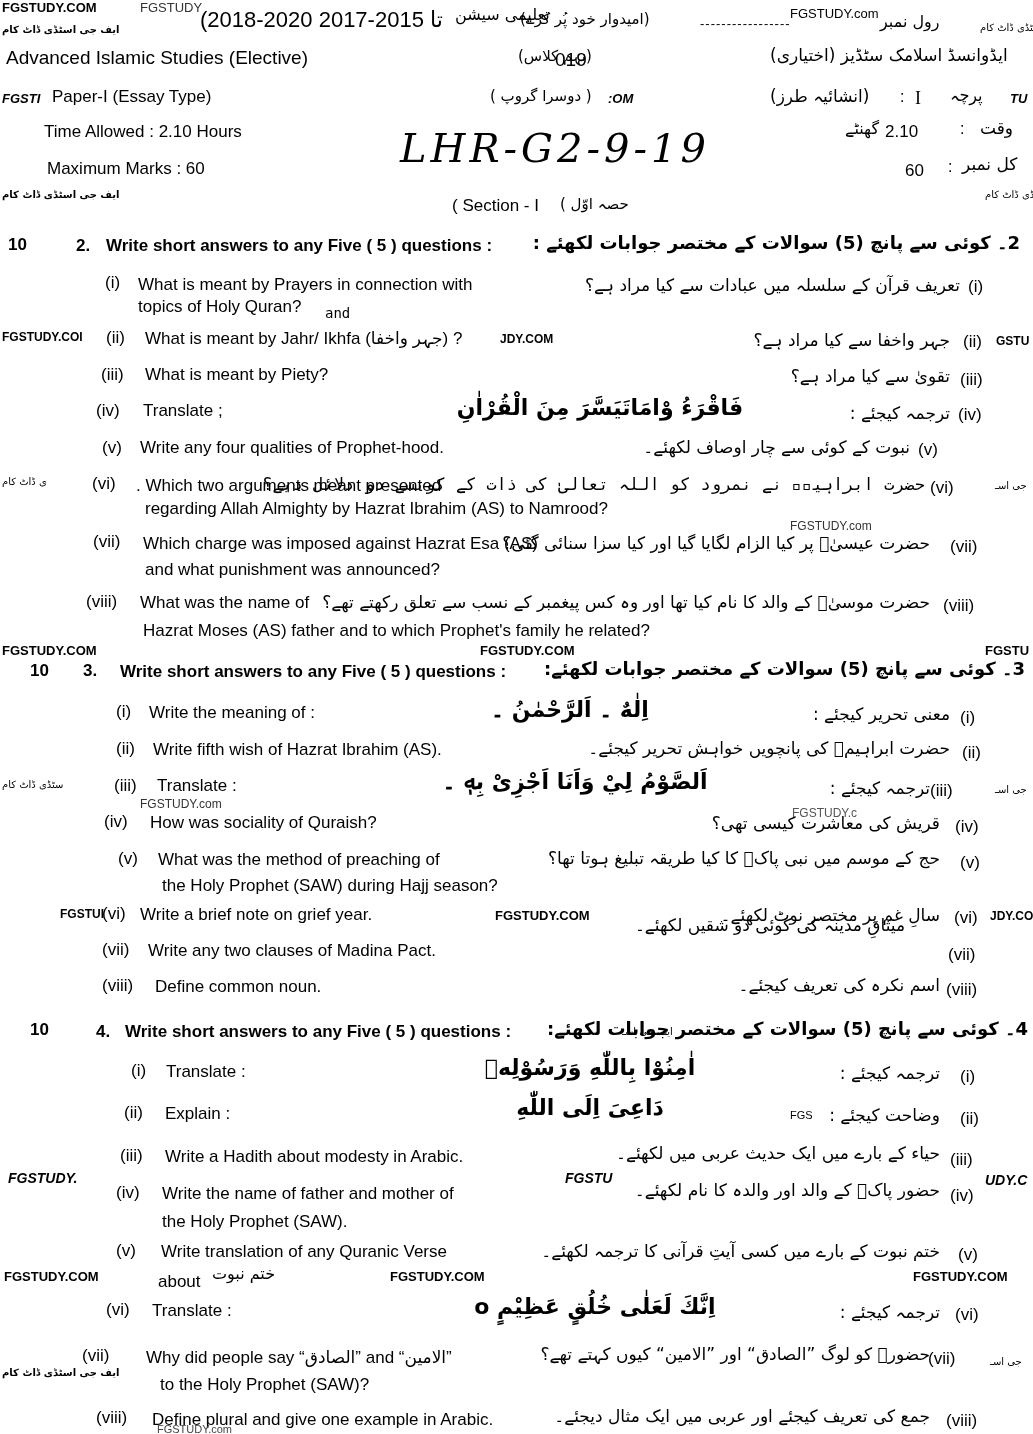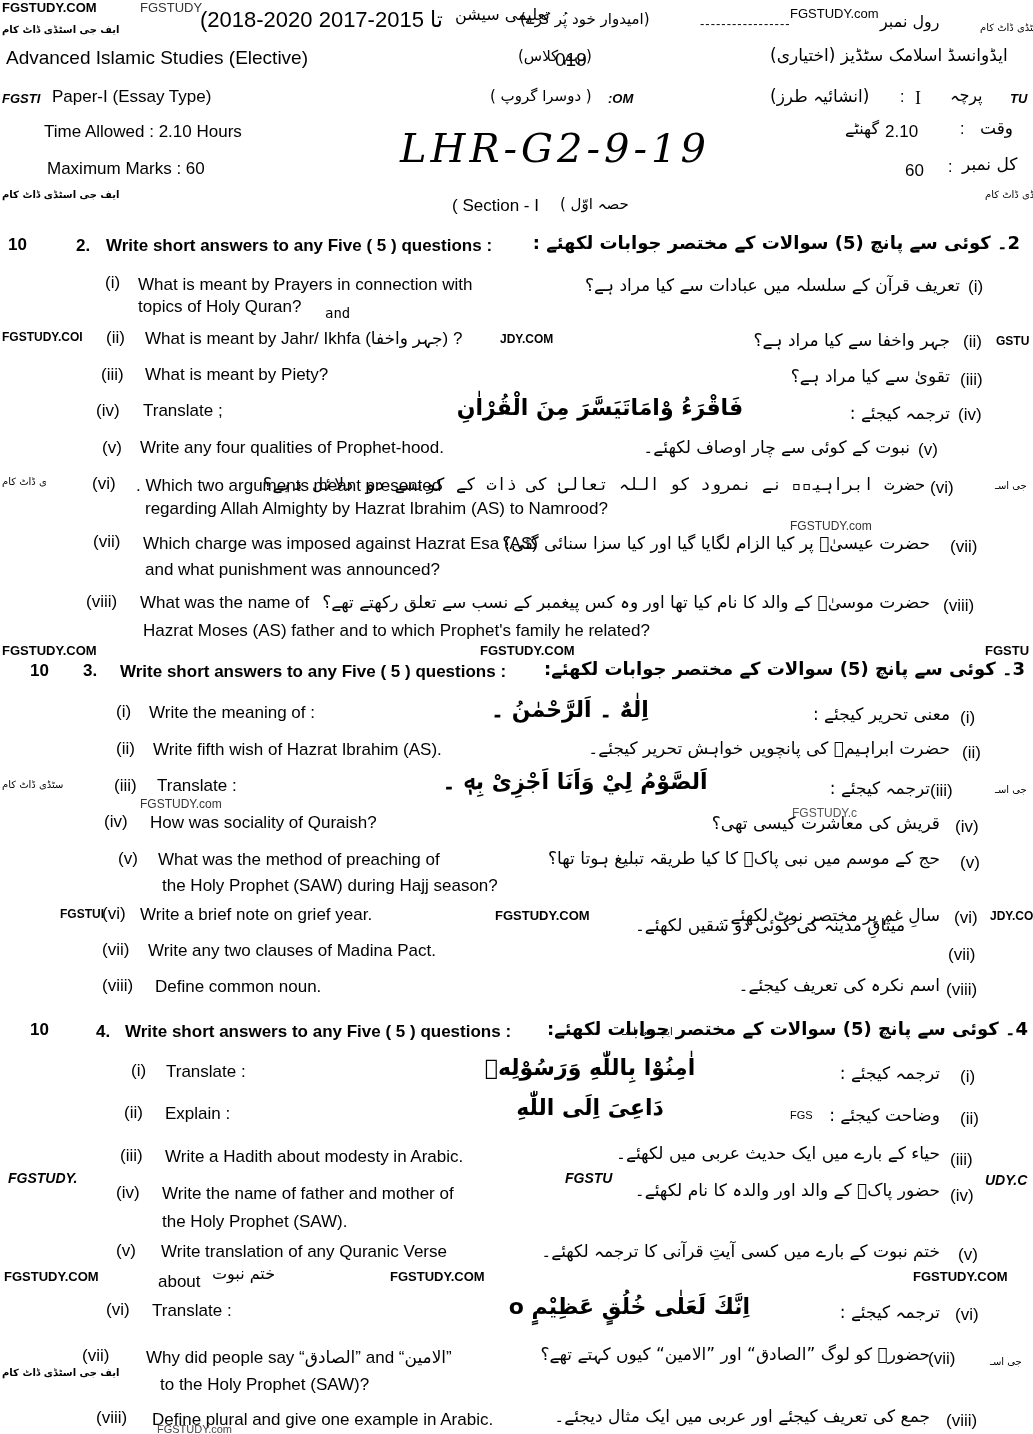--- a/index.html
+++ b/index.html
@@ -225,21 +225,21 @@
 <div class="abs ur ur-md" style="left:540px;top:1241px;width:400px;text-align:right;">ختم نبوت کے بارے میں کسی آیتِ قرآنی کا ترجمہ لکھئے۔</div>
 <div class="abs en" style="left:958px;top:1245px;">(v)</div>
 <div class="abs wm" style="left:4px;top:1269px;">FGSTUDY.COM</div>
 <div class="abs en" style="left:158px;top:1272px;">about</div>
 <div class="abs ur" style="left:212px;top:1264px;font-size:16px;">ختم نبوت</div>
 <div class="abs wm" style="left:390px;top:1269px;">FGSTUDY.COM</div>
 <div class="abs wm" style="left:913px;top:1269px;">FGSTUDY.COM</div>
 
 <div class="abs en" style="left:106px;top:1300px;">(vi)</div>
 <div class="abs en" style="left:152px;top:1301px;">Translate :</div>
-<div class="abs ar" style="left:440px;top:1294px;width:310px;text-align:right;">اِنَّكَ لَعَلٰى خُلُقٍ عَظِيْمٍ o</div>
+<div class="abs ar" style="left:440px;top:1294px;width:310px;text-align:center;">اِنَّكَ لَعَلٰى خُلُقٍ عَظِيْمٍ o</div>
 <div class="abs ur ur-md" style="left:790px;top:1302px;width:150px;text-align:right;">ترجمہ کیجئے :</div>
 <div class="abs en" style="left:955px;top:1305px;">(vi)</div>
 
 <div class="abs en" style="left:82px;top:1346px;">(vii)</div>
 <div class="abs en" style="left:146px;top:1347px;">Why did people say “الصادق” and “الامین”</div>
 <div class="abs ur ur-sm" style="left:2px;top:1367px;font-weight:bold;">ایف جی اسٹڈی ڈاٹ کام</div>
 <div class="abs en" style="left:160px;top:1375px;">to the Holy Prophet (SAW)?</div>
 <div class="abs ur ur-md" style="left:540px;top:1344px;width:390px;text-align:right;">حضورؐ کو لوگ ”الصادق“ اور ”الامین“ کیوں کہتے تھے؟</div>
 <div class="abs en" style="left:928px;top:1349px;">(vii)</div>
 <div class="abs ur ur-sm" style="left:990px;top:1356px;">جی اسـ</div>

